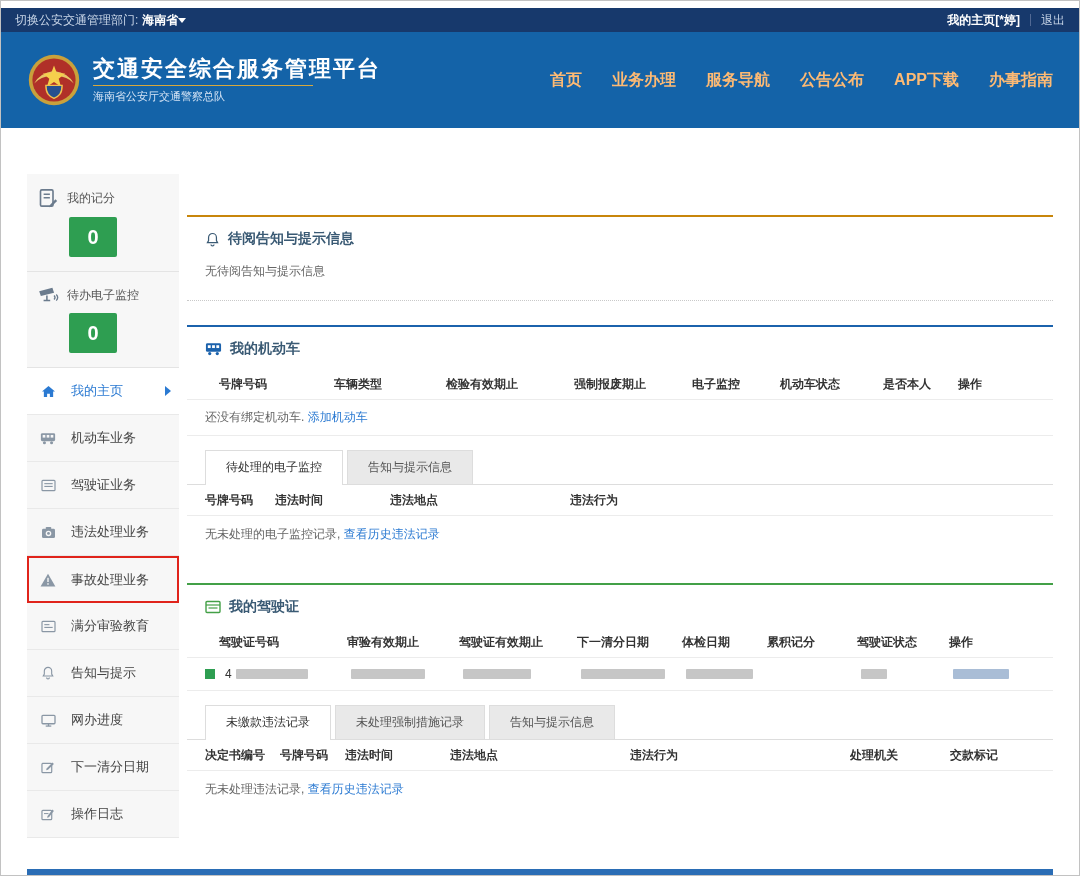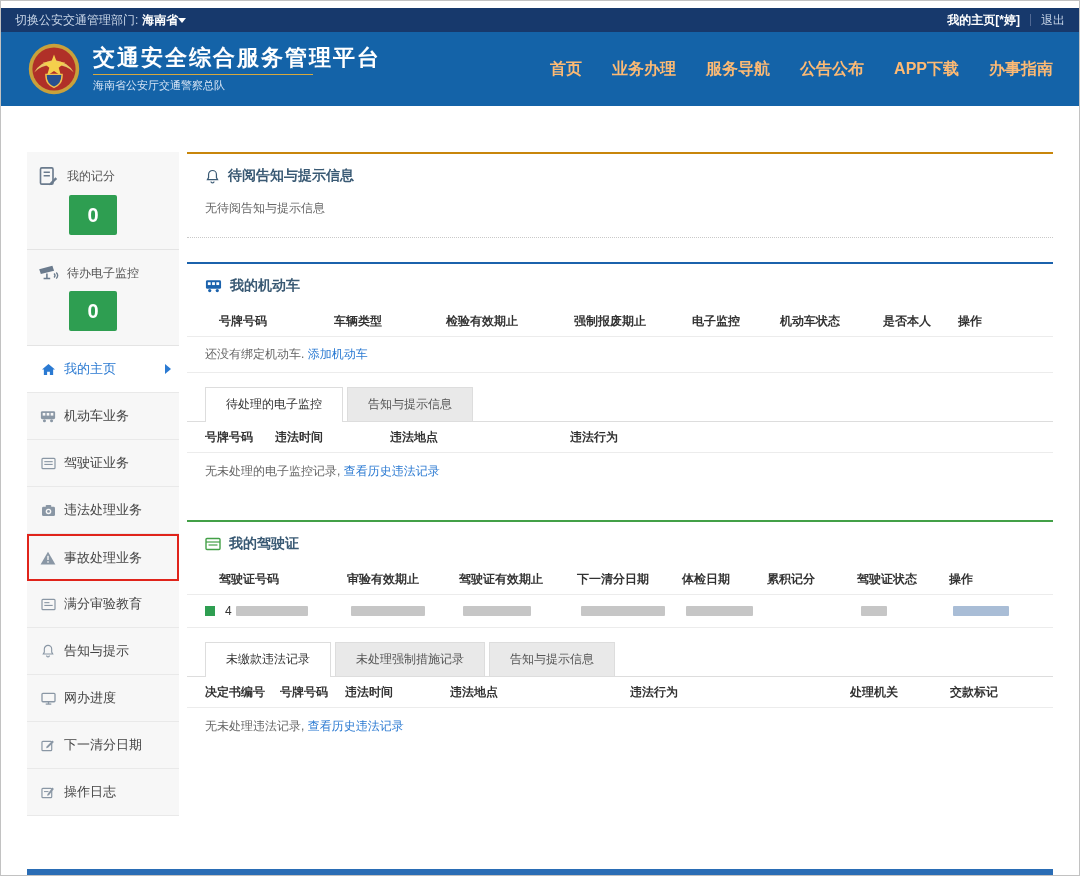--- a/index.html
+++ b/index.html
@@ -15,44 +15,44 @@
   .topbar-left { display:flex; align-items:center; gap:4px; }
   .region-btn { color:#fff; font-weight:bold; cursor:pointer; display:inline-flex; align-items:center; }
   .caret-down { width:0; height:0; border-left:4px solid transparent; border-right:4px solid transparent;
                 border-top:5px solid #fff; display:inline-block; }
   .topbar-right { display:flex; align-items:center; gap:10px; }
   .myhome-link { color:#fff; font-weight:bold; text-decoration:none; cursor:pointer; }
   .tb-divider { width:1px; height:12px; background:#526994; }
   .logout-link { color:#c9d6e8; text-decoration:none; cursor:pointer; }
 
   
-  .header { height:74px; background:#1463a8; display:flex; align-items:center; padding:0 26px; }
+  .header { height:96px; background:#1463a8; display:flex; align-items:center; padding:0 26px; }
   .brand { display:flex; align-items:center; gap:12px; }
   .logo { width:54px; height:54px; flex-shrink:0; }
   .brand-text { display:flex; flex-direction:column; }
   .site-title { color:#fff; font-size:22px; font-weight:bold; letter-spacing:2px; line-height:1.15; }
   .site-subtitle { color:#d6e4f5; font-size:11px; margin-top:4px; padding-top:3px;
                    border-top:1px solid #d7a83c; width:fit-content; min-width:220px; }
   .nav { margin-left:auto; display:flex; gap:30px; }
   .nav a { color:#fdba74; font-size:16px; font-weight:bold; text-decoration:none; cursor:pointer; white-space:nowrap; }
 
   .spacer { height:46px; }
 
   
-  .content { display:flex; align-items:flex-start; padding:0 26px; gap:8px; }
+  .content { display:flex; align-items:flex-end; padding:0 26px; gap:8px; }
 
   
   .sidebar { width:152px; flex-shrink:0; background:#f7f7f7; }
   .stat { padding:14px 10px 12px; border-bottom:1px solid #e4e4e4; }
   .stat-top { display:flex; align-items:center; gap:8px; color:#555; font-size:12px; }
   .stat-icon { width:22px; display:flex; justify-content:center; color:#6b7b8d; }
   .stat-value { width:48px; height:40px; background:#2e9e51; color:#fff; font-size:20px; font-weight:bold;
                 display:flex; align-items:center; justify-content:center; margin:9px 0 2px 32px; border-radius:2px; }
   .menu { list-style:none; margin:0; padding:0; }
-  .menu li { display:flex; align-items:center; gap:7px; height:47px; padding:0 8px 0 12px;
+  .menu li { display:flex; align-items:center; gap:14px; height:47px; padding:0 8px 0 12px;
              border-bottom:1px solid #e9e9e9; font-size:13px; color:#444; cursor:pointer; background:#f7f7f7; }
   .micon { width:18px; display:flex; justify-content:center; color:#8a97a5; flex-shrink:0; }
   .menu li.active { background:#ffffff; color:#2b7ad2; }
   .menu li.active .micon { color:#2b7ad2; }
   .arrow-right { margin-left:auto; width:0; height:0; border-top:5px solid transparent;
                  border-bottom:5px solid transparent; border-left:6px solid #2b7ad2; }
   .menu li.hl { border:2px solid #e0241b; padding-left:10px; }
 
   
   .main { flex:1; display:flex; flex-direction:column; min-width:0; }

